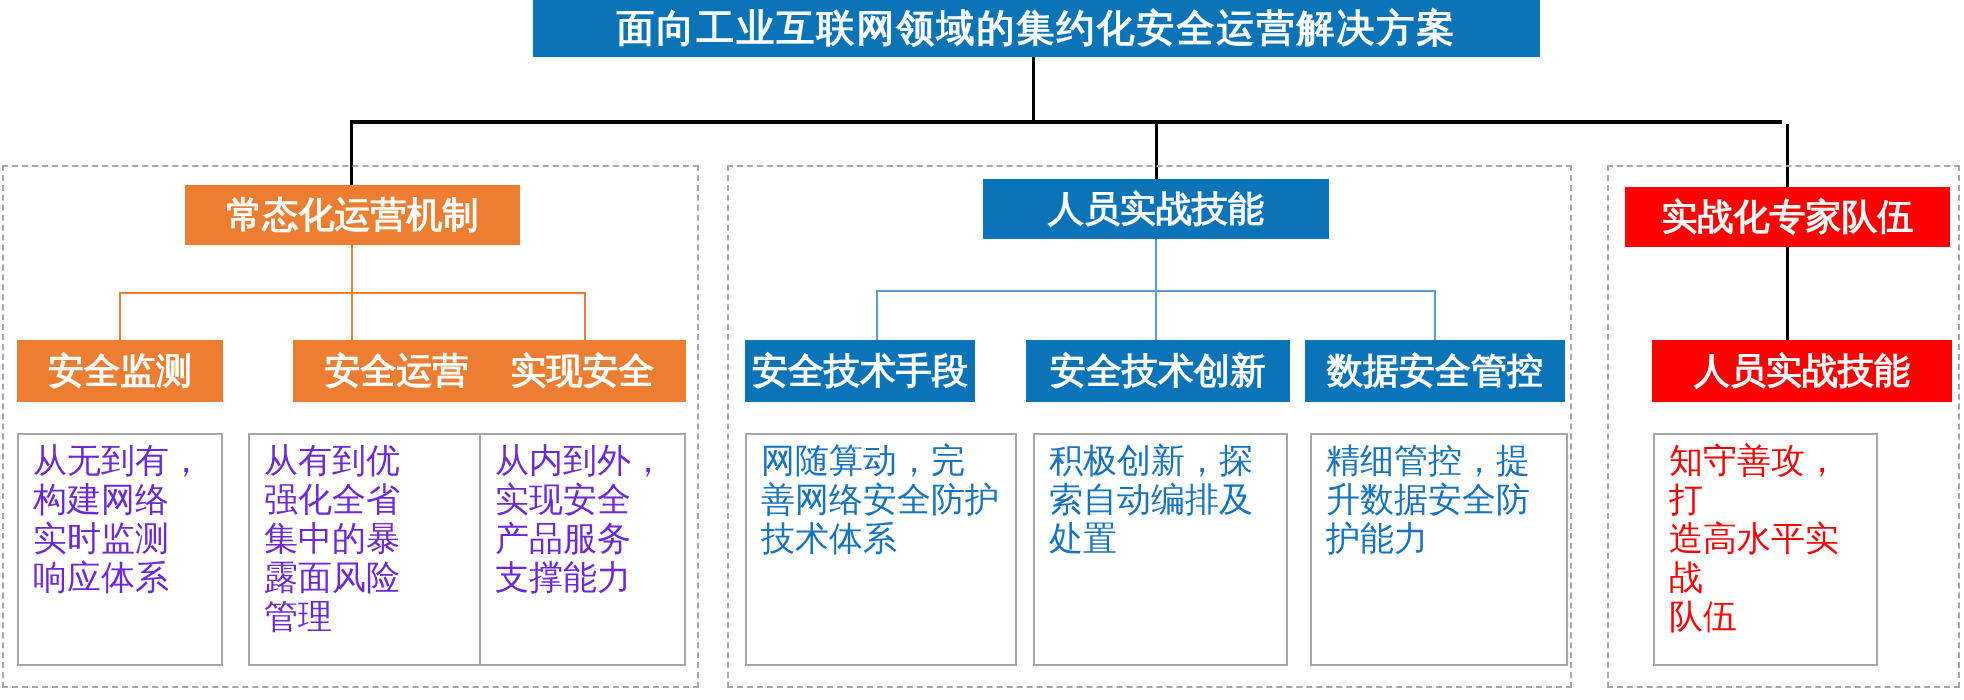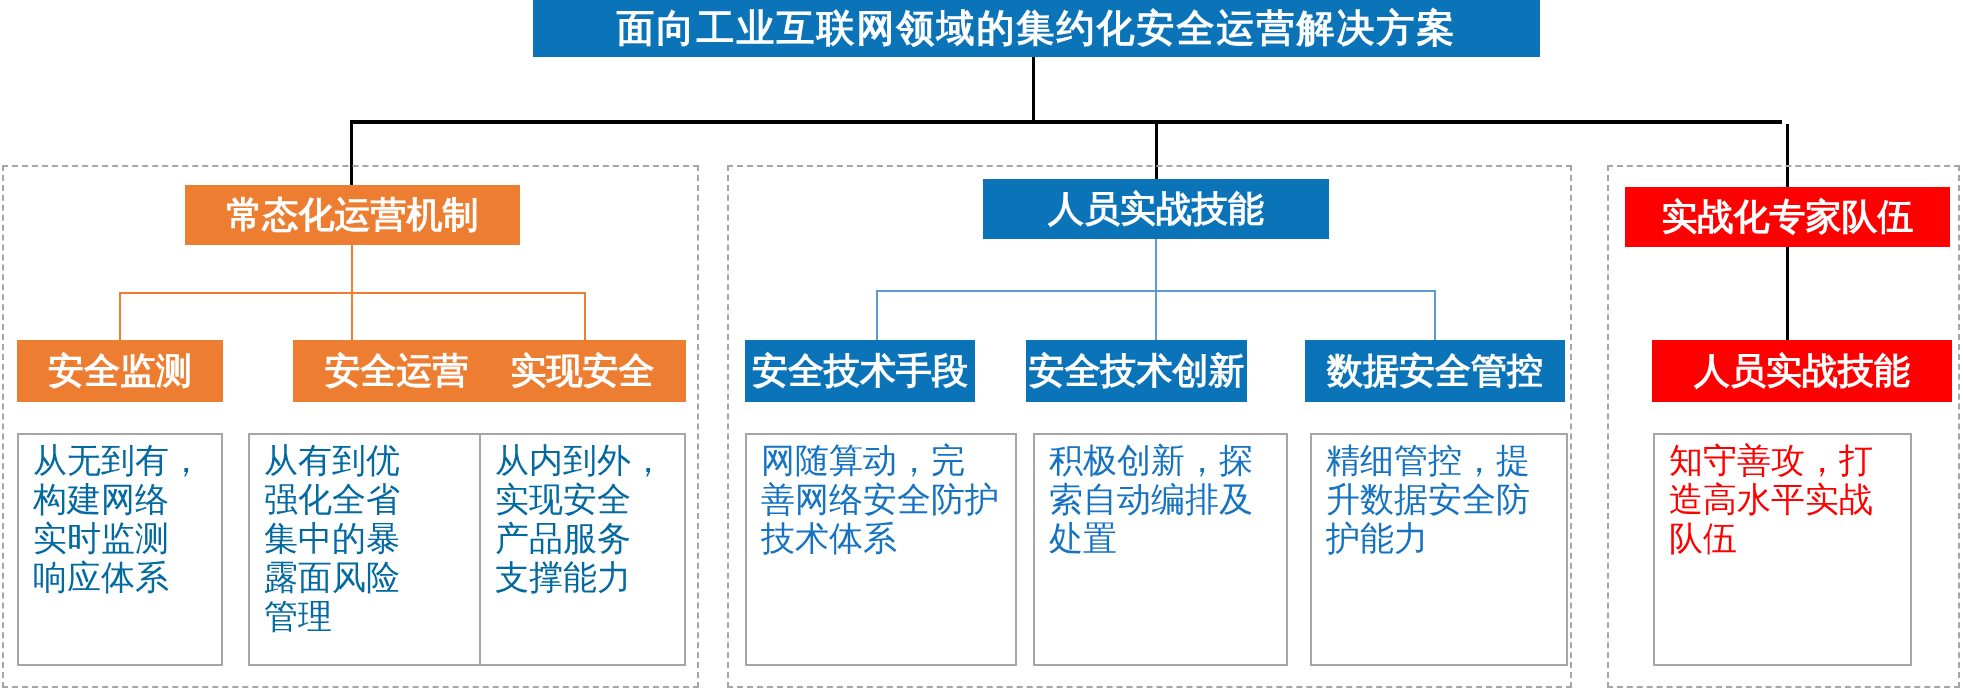--- a/index.html
+++ b/index.html
@@ -19,38 +19,38 @@
   .bh { height:60px; font-size:36px; }
   .bh1 { left:185px;  top:185px; width:335px; }
   .bh2 { left:983px;  top:179px; width:346px; }
   .bh3 { left:1625px; top:187px; width:325px; }
 
   .sh { top:340px; height:62px; font-size:36px; }
   .s1 { left:17px;   width:206px; }
   .s2 { left:248px;  width:207px;margin-left:45px; }
   .s3 { left:479px;  width:207px; }
   .s4 { left:745px;  width:230px; }
-  .s5 { left:1026px; width:221px; }
+  .s5 { left:1026px; width:264px; }
   .s6 { left:1305px; width:260px; }
   .s7 { left:1652px; width:300px; }
 
   
   .desc { position:absolute; top:433px; height:233px; background:#ffffff;
           border:2px solid #A6A6A6; white-space:pre-line;
           font-size:34px; line-height:39px; padding:6px 4px 0 14px; text-align:left; }
-  .desc.otext { color:#0369a1; }
+  .desc.otext { color:#6d28d9; }
   .desc.btext { color:#1673C2; }
   .desc.rtext { color:#FF0000; }
   .d1 { left:17px;   width:206px; }
   .d2 { left:248px;  width:241px; }
   .d3 { left:479px;  width:207px; }
   .d4 { left:745px;  width:272px; }
   .d5 { left:1033px; width:255px; }
   .d6 { left:1310px; width:258px; }
-  .d7 { left:1653px; width:259px; }
+  .d7 { left:1653px; width:225px; }
 
   
   .container { position:absolute; top:165px; height:523px; border:2px dashed #A6A6A6; }
   .c1 { left:2px;    width:697px; }
   .c2 { left:727px;  width:845px; }
   .c3 { left:1607px; width:353px; }
 
   
   .ln { position:absolute; }
   .lnk { background:#000000; }

